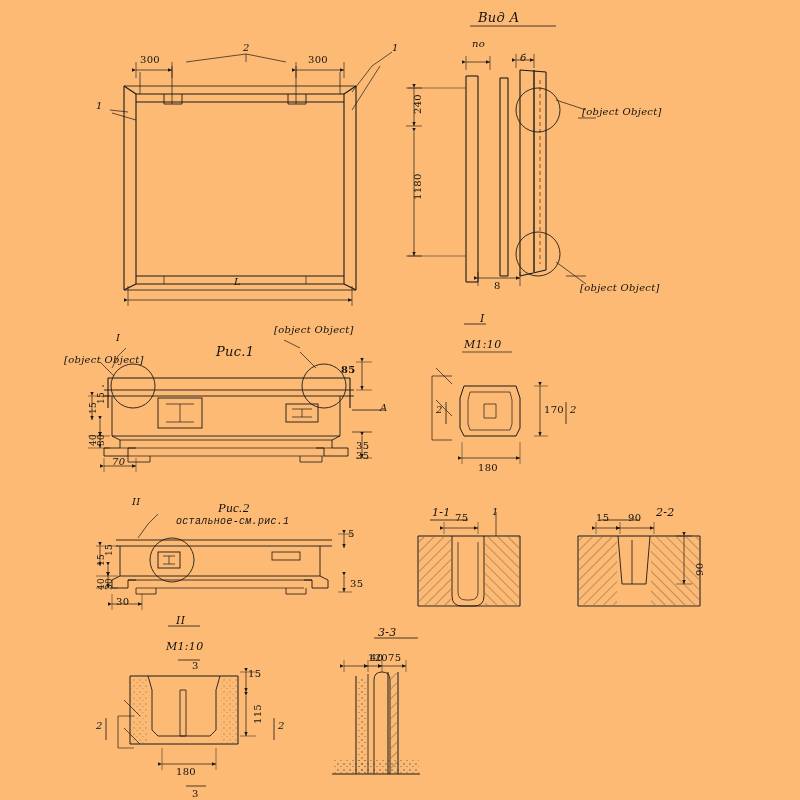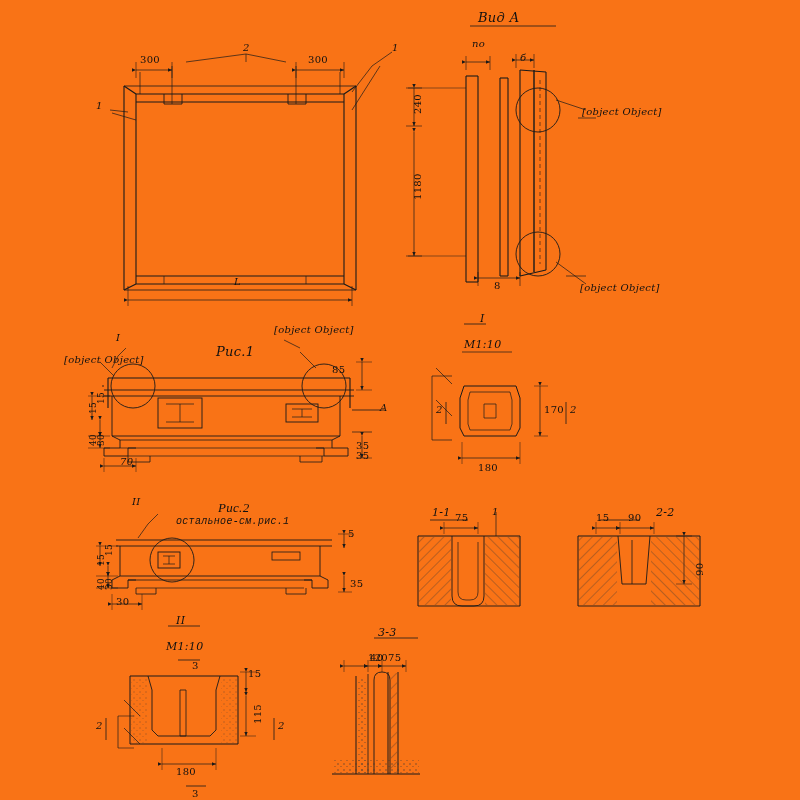--- a/index.html
+++ b/index.html
@@ -1,17 +1,17 @@
 <!DOCTYPE html>
 <html><head>
 <meta charset="utf-8">
 <style>
   html,body{margin:0;padding:0;background:#fff;}
   body{width:800px;height:800px;overflow:hidden;font-family:"DejaVu Sans",sans-serif;}
-  #sheet{position:relative;width:800px;height:800px;background:#f97316;}
+  #sheet{position:relative;width:800px;height:800px;background:#fdba74;}
   svg.layer{position:absolute;left:0;top:0;width:800px;height:800px;}
   .lbl{position:absolute;font-family:"DejaVu Serif",serif;font-size:10px;color:#111;white-space:nowrap;letter-spacing:.3px;}
   .lbl.it{font-style:italic;}
   .lbl.big{font-size:13px;}
   .lbl.mid{font-size:11px;}
   .lbl.rot{transform-origin:0 0;}
 </style>
 </head>
 <body>
 
@@ -324,27 +324,27 @@
   <div class="lbl it" style="left:472px;top:38px;">по</div>
   <div class="lbl it" style="left:520px;top:52px;">б</div>
   <div class="lbl it" style="left:582px;top:106px;">[object Object]</div>
   <div class="lbl it" style="left:580px;top:282px;">[object Object]</div>
 
   <div class="lbl big it" style="left:216px;top:344px;">Рис.1</div>
   <div class="lbl it" style="left:116px;top:332px;">I</div>
   <div class="lbl it" style="left:64px;top:354px;">[object Object]</div>
   <div class="lbl it" style="left:274px;top:324px;">[object Object]</div>
   <div class="lbl it" style="left:380px;top:402px;">A</div>
-  <div class="lbl" style="left:332px;top:364px;">85</div>
+  <div class="lbl" style="left:341px;top:364px;font-weight:bold;">85</div>
   <div class="lbl rot" style="left:88px;top:414px;font-size:9px;transform:rotate(-90deg);">15</div>
   <div class="lbl rot" style="left:96px;top:404px;font-size:9px;transform:rotate(-90deg);">15</div>
   <div class="lbl rot" style="left:88px;top:446px;font-size:9px;transform:rotate(-90deg);">40</div>
   <div class="lbl rot" style="left:96px;top:446px;font-size:9px;transform:rotate(-90deg);">30</div>
   <div class="lbl" style="left:356px;top:440px;">35</div>
-  <div class="lbl" style="left:120px;top:456px;font-style:italic;">70</div>
+  <div class="lbl" style="left:112px;top:456px;font-style:italic;">70</div>
   <div class="lbl" style="left:356px;top:450px;">35</div>
 
   <div class="lbl big it" style="left:218px;top:500px;font-family:Liberation Serif, serif;">Рис.2</div>
   <div class="lbl it" style="left:176px;top:516px;font-size:10px;font-family:Liberation Mono, monospace;">остальное-см.рис.1</div>
   <div class="lbl it" style="left:132px;top:496px;">II</div>
   <div class="lbl rot" style="left:96px;top:566px;font-size:9px;transform:rotate(-90deg);">15</div>
   <div class="lbl rot" style="left:104px;top:556px;font-size:9px;transform:rotate(-90deg);">15</div>
   <div class="lbl rot" style="left:96px;top:590px;font-size:9px;transform:rotate(-90deg);">40</div>
   <div class="lbl rot" style="left:104px;top:590px;font-size:9px;transform:rotate(-90deg);">30</div>
   <div class="lbl" style="left:348px;top:528px;">5</div>

